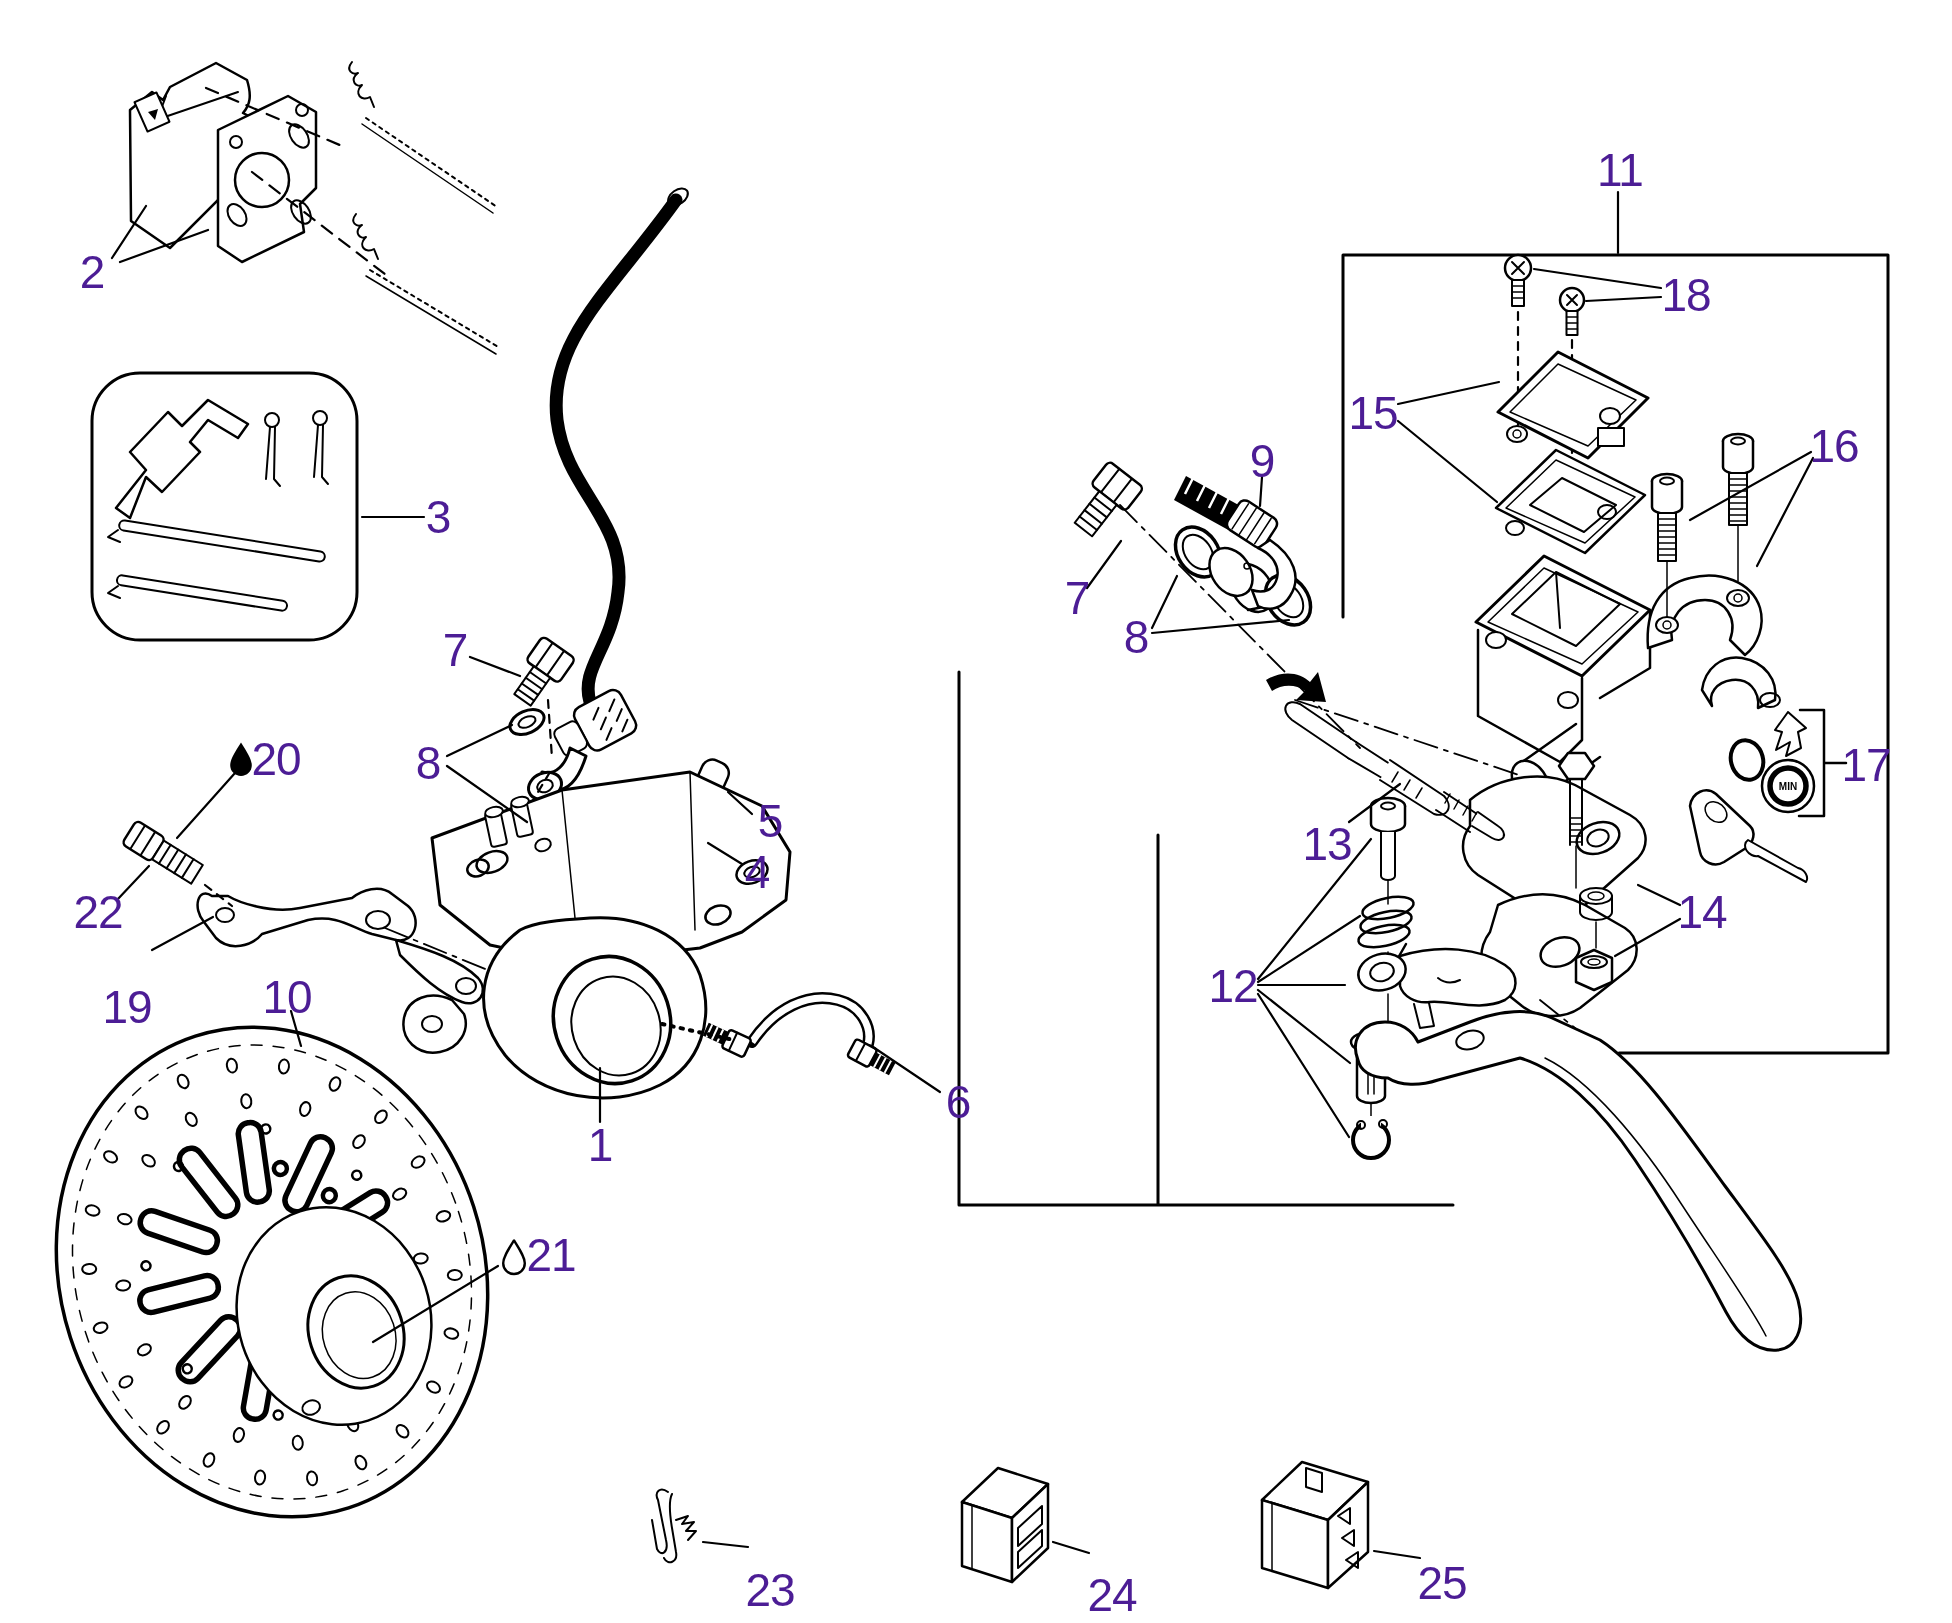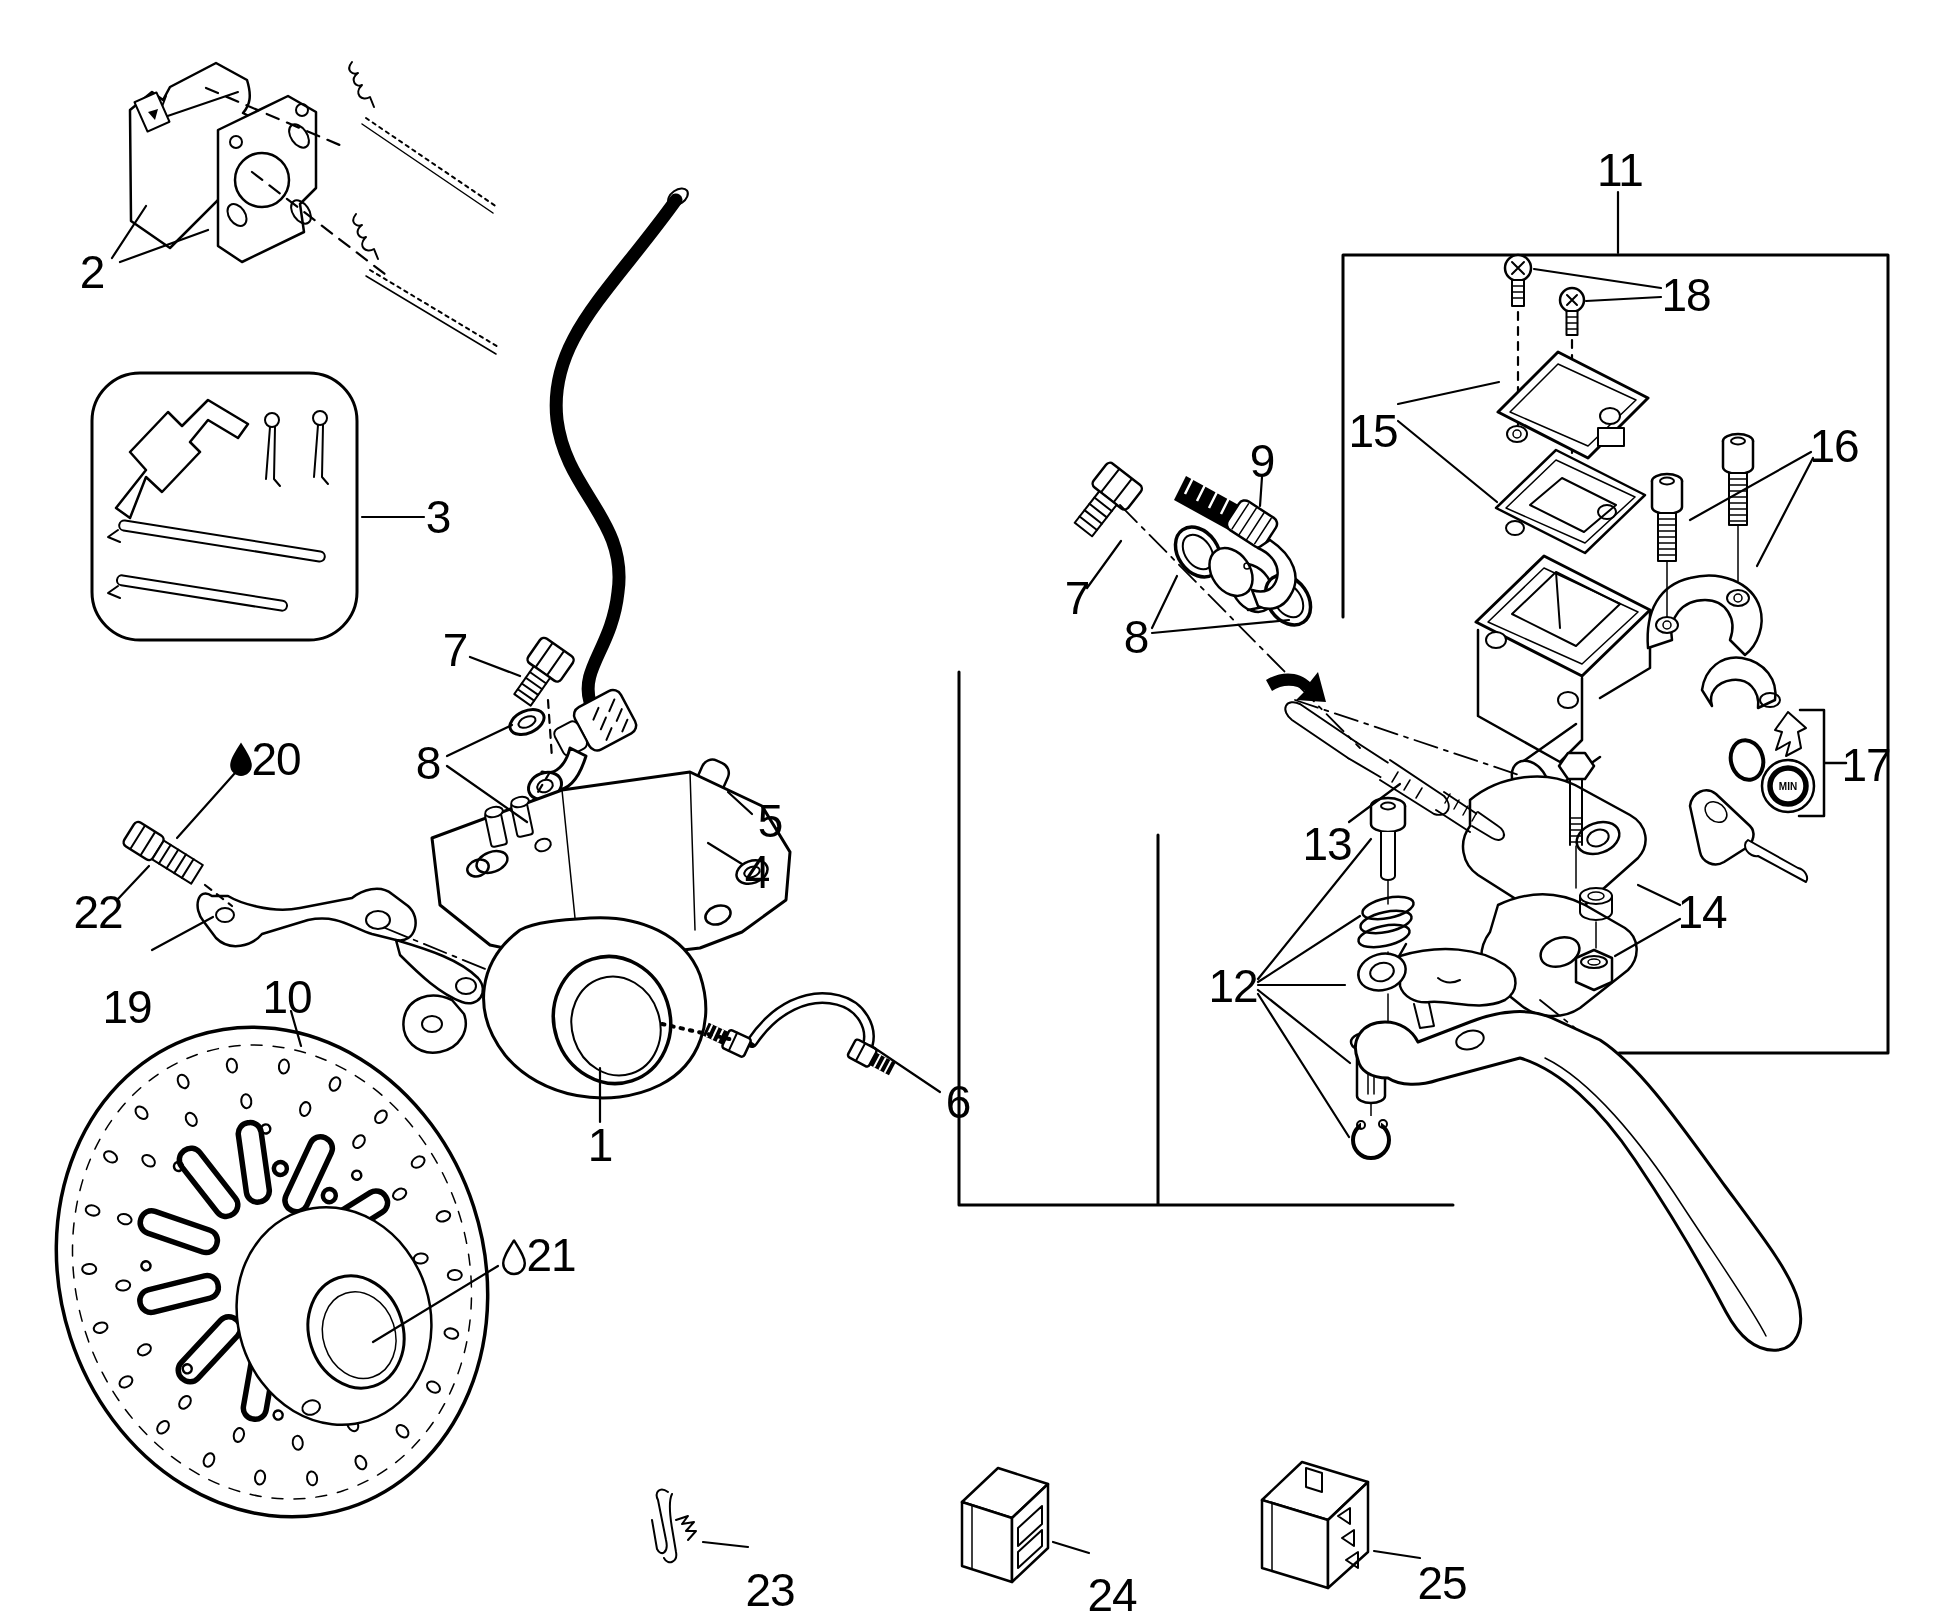--- a/index.html
+++ b/index.html
@@ -1,20 +1,20 @@
 <!DOCTYPE html>
 <html><head>
 <meta charset="utf-8">
 <style>
   html,body{margin:0;padding:0;background:#fff;}
   .stage{position:relative;width:1952px;height:1623px;background:#ffffff;overflow:hidden;
          font-family:"Liberation Sans",sans-serif;}
   .stage svg{position:absolute;left:0;top:0;}
   .callout{position:absolute;transform:translate(-50%,-50%);
-           font:400 46px/1 "Liberation Sans",sans-serif;color:#000000;letter-spacing:-1px;
+           font:400 46px/1 "Liberation Sans",sans-serif;color:#4c1d95;letter-spacing:-1px;
            white-space:nowrap;user-select:none;}
   
   .ln{stroke:#000;fill:none;stroke-linecap:round;stroke-linejoin:round;}
   .w1{stroke-width:1.5}.w2{stroke-width:2}.w25{stroke-width:2.5}.w3{stroke-width:3}
   .w35{stroke-width:3.5}.w4{stroke-width:4}.w55{stroke-width:5.5}
   .fw{fill:#fff}.fb{fill:#000;stroke:none}
   .ld{stroke:#000;stroke-width:2.2;fill:none;stroke-linecap:round;}
   .dash{stroke-dasharray:13 9;}
   .dashf{stroke-dasharray:8 7;}
   .dots{stroke-dasharray:2.5 7;stroke-width:4;}
@@ -517,21 +517,21 @@
       <div class="callout" style="left: 455px; top: 650px;">7</div>
       <div class="callout" style="left: 428px; top: 763px;">8</div>
       <div class="callout" style="left: 1077px; top: 598px;">7</div>
       <div class="callout" style="left: 1136px; top: 637px;">8</div>
       <div class="callout" style="left: 1262px; top: 461px;">9</div>
       <div class="callout" style="left: 287px; top: 997px;">10</div>
       <div class="callout" style="left: 1620px; top: 170px;">11</div>
       <div class="callout" style="left: 1233px; top: 986px;">12</div>
       <div class="callout" style="left: 1327px; top: 844px;">13</div>
       <div class="callout" style="left: 1702px; top: 912px;">14</div>
-      <div class="callout" style="left: 1373px; top: 431px;">15</div>
+      <div class="callout" style="left: 1373px; top: 413px;">15</div>
       <div class="callout" style="left: 1834px; top: 446px;">16</div>
       <div class="callout" style="left: 1866px; top: 765px;">17</div>
       <div class="callout" style="left: 1686px; top: 295px;">18</div>
       <div class="callout" style="left: 127px; top: 1007px;">19</div>
       <div class="callout" style="left: 276px; top: 759px;">20</div>
       <div class="callout" style="left: 551px; top: 1255px;">21</div>
       <div class="callout" style="left: 98px; top: 912px;">22</div>
       <div class="callout" style="left: 770px; top: 1590px;">23</div>
       <div class="callout" style="left: 1112px; top: 1556px; margin-top: 39px;">24</div>
       <div class="callout" style="left: 1442px; top: 1560px; margin-top: 23px;">25</div>

